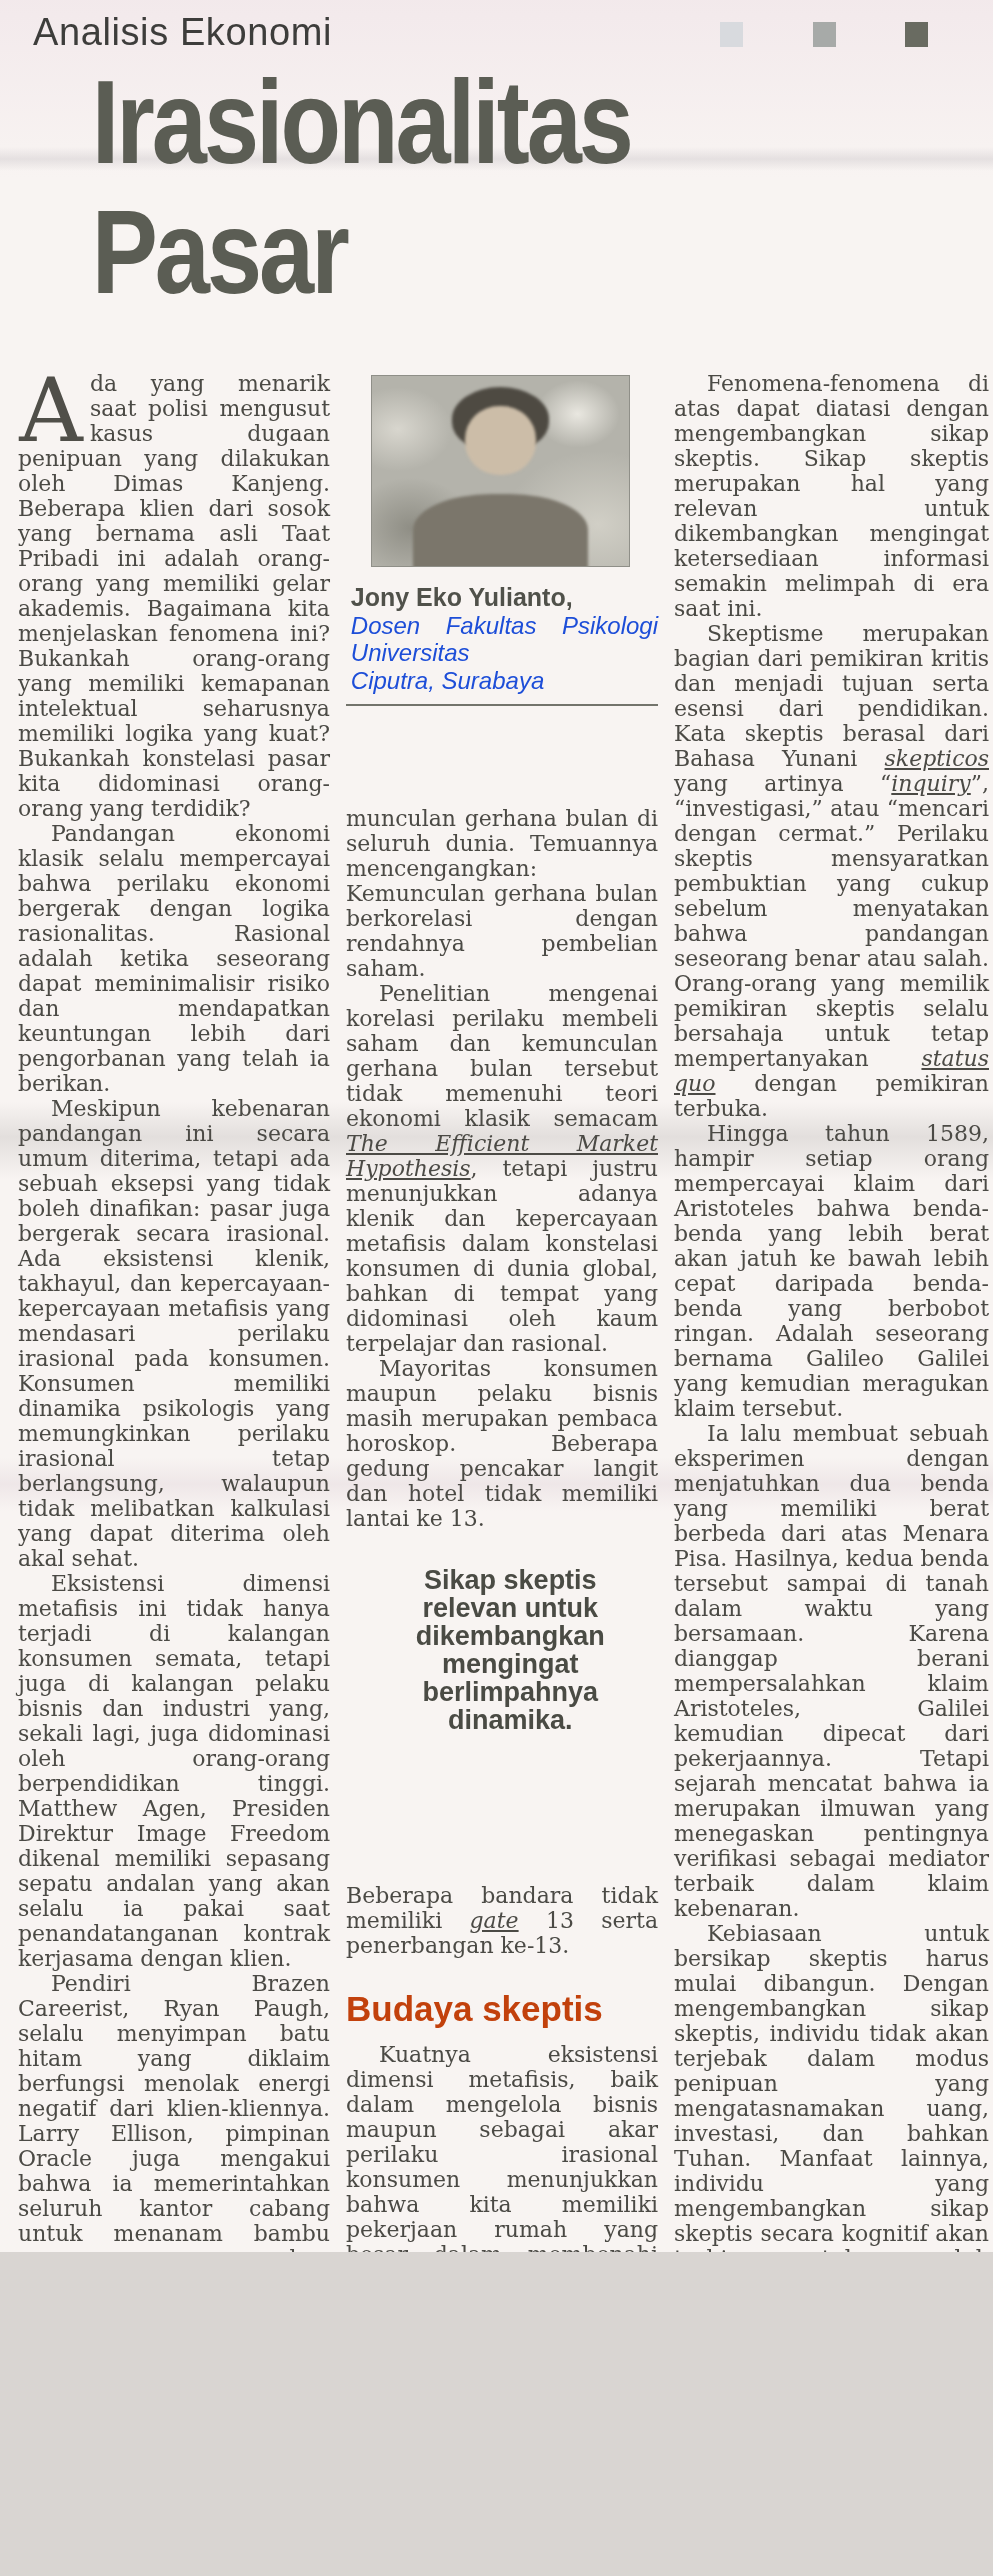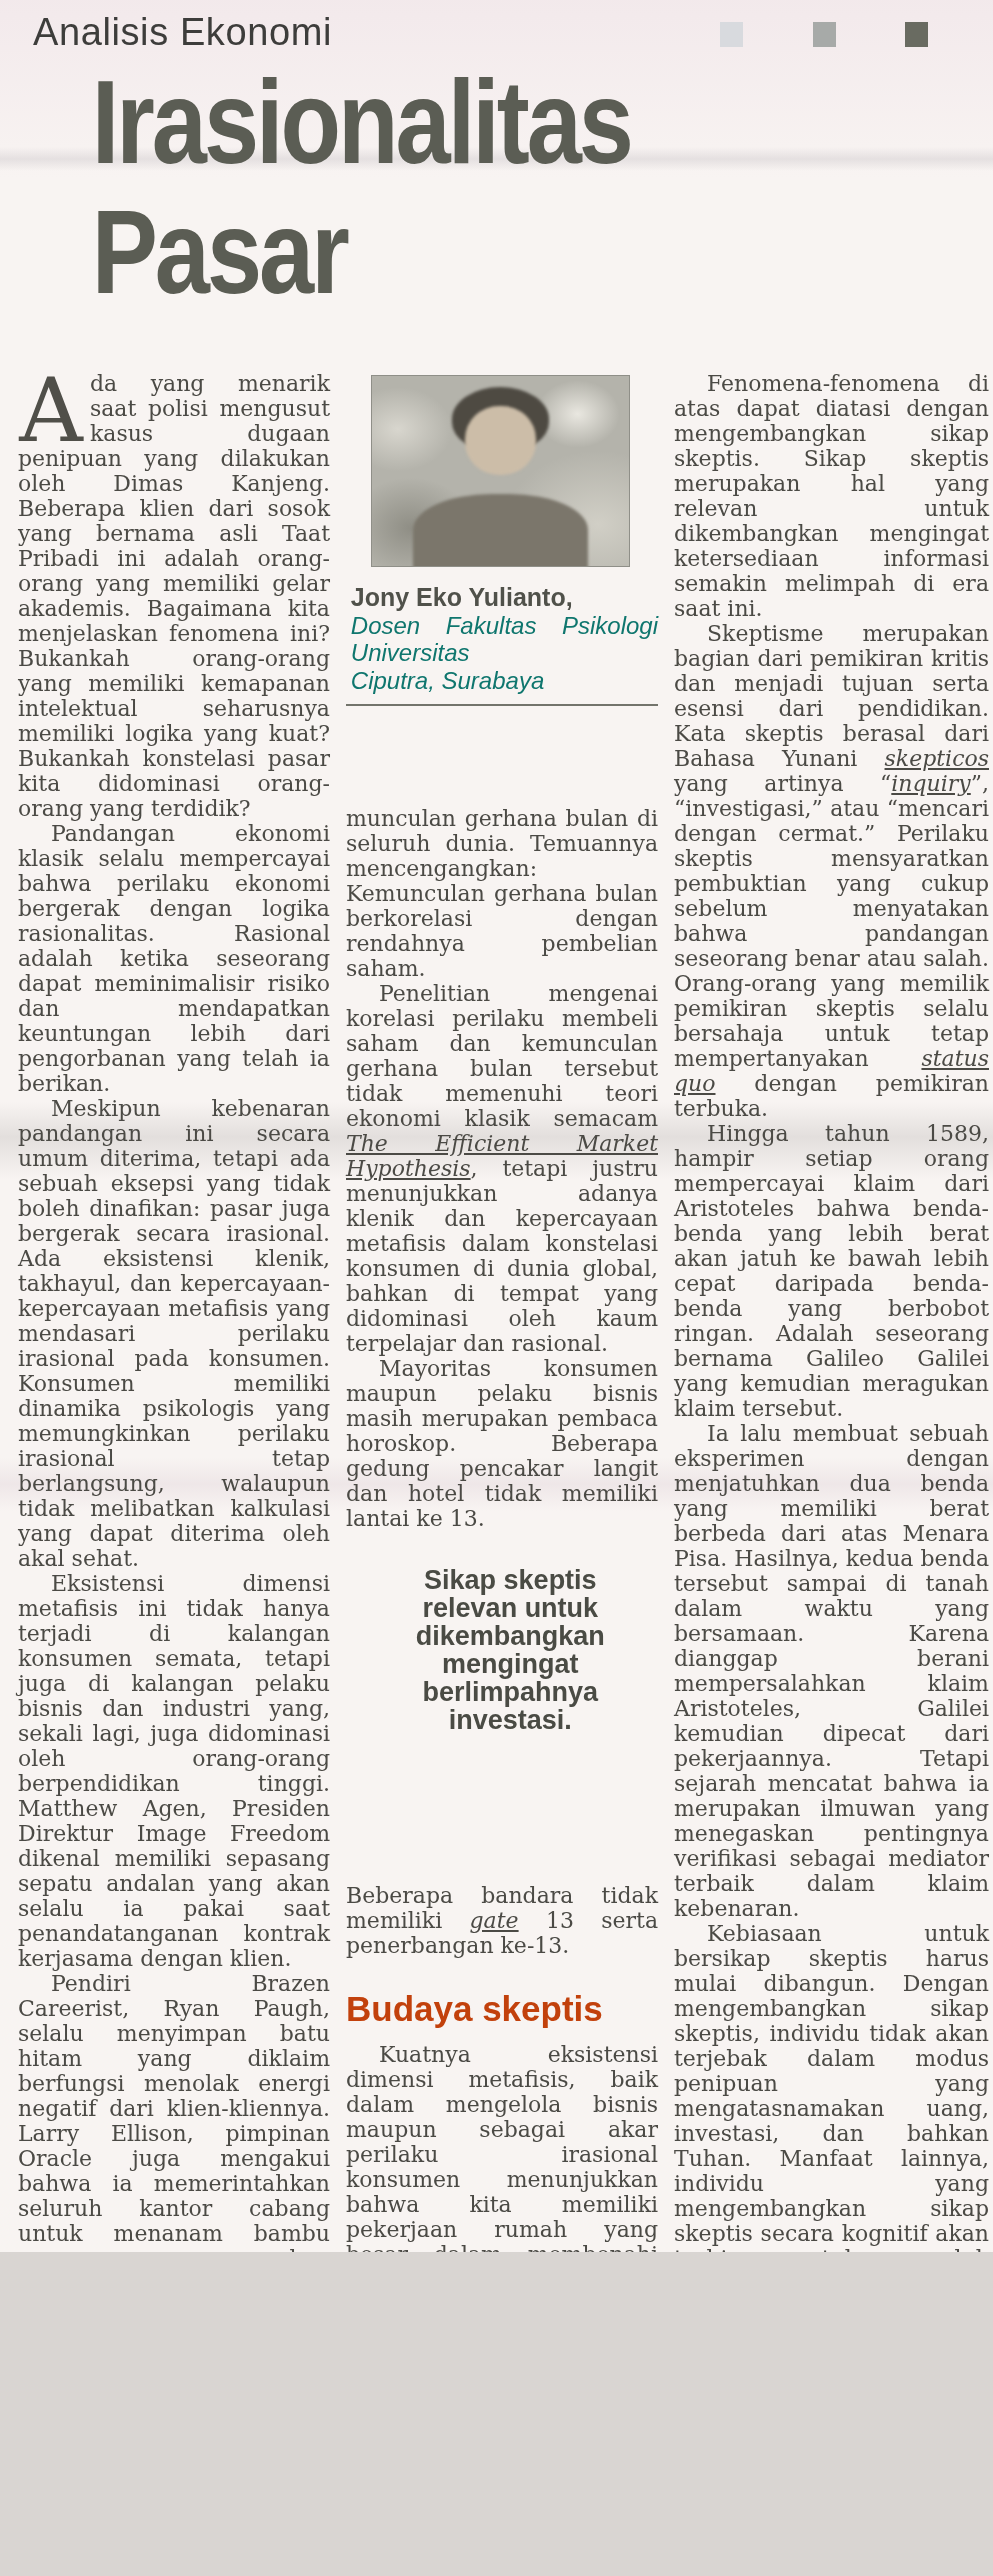--- a/index.html
+++ b/index.html
@@ -43,21 +43,21 @@
           radial-gradient(ellipse 131px 102px at 88% 78%, #d1cfc6 0%, rgba(209,207,198,0) 72%),
           radial-gradient(ellipse 90px 72px at 15% 80%, #8f8e85 0%, rgba(143,142,133,0) 70%),
           #b4b3ab;}
   .photo > div{position:absolute;filter:blur(1.8px);}
   .p-hair{top:6%;left:31%;width:38%;height:34%;background:#4e4a42;border-radius:50% 50% 46% 46%;}
   .p-face{top:16%;left:36%;width:28%;height:36%;background:#ccbda8;border-radius:48%;}
   .p-torso{bottom:-4%;left:16%;width:68%;height:42%;background:#7b766b;border-radius:45% 45% 0 0;}
   .p-collar{bottom:18%;left:42%;width:16%;height:14%;background:#55514a;border-radius:40%;}
   .caption{margin:15.5px 0 0 4.8px;font-family:"Liberation Sans", sans-serif;}
   .cap-name{font-weight:700;font-size:25px;line-height:29px;color:#50514a;}
-  .cap-role{font-style:italic;font-size:24px;line-height:27.5px;color:#0f766e;}
+  .cap-role{font-style:italic;font-size:24px;line-height:27.5px;color:#1d4ed8;}
   .cap-rule{margin-top:9.6px;height:2.4px;background:#73746c;}
   .col-2 .para.first-after-photo{margin-top:100px;}
   
   .pullquote{margin:35px 0 0 16.7px;font-family:"Liberation Sans", sans-serif;
         font-weight:700;font-size:27px;line-height:28px;color:#4a4b44;text-align:center;}
   .after-quote{margin-top:149px;}
   
   .subhead{margin:32px 0 15.5px 0;font-family:"Liberation Sans", sans-serif;
         font-weight:700;font-size:35px;line-height:37px;color:#c2410c;text-align:left;}
   .watermark{position:absolute;top:2526px;right:90px;
@@ -108,21 +108,21 @@
       <div class="cap-rule"></div>
       <p class="para first-after-photo"><span>munculan gerhana bulan di seluruh dunia. Temuannya mencengangkan: Kemunculan gerhana bulan berkorelasi dengan rendahnya pembelian saham.</span></p>
       <p class="para ind"><span>Penelitian mengenai korelasi perilaku membeli saham dan kemunculan gerhana bulan tersebut tidak memenuhi teori ekonomi klasik semacam </span><em>The Efficient Market Hypothesis</em><span>, tetapi justru menunjukkan adanya klenik dan kepercayaan metafisis dalam konstelasi konsumen di dunia global, bahkan di tempat yang didominasi oleh kaum terpelajar dan rasional.</span></p>
       <p class="para ind"><span>Mayoritas konsumen maupun pelaku bisnis masih merupakan pembaca horoskop. Beberapa gedung pencakar langit dan hotel tidak memiliki lantai ke 13.</span></p>
       <div class="pullquote">
         <div>Sikap skeptis</div>
         <div>relevan untuk</div>
         <div>dikembangkan</div>
         <div>mengingat</div>
         <div>berlimpahnya</div>
-        <div>investasi.</div>
+        <div>dinamika.</div>
       </div>
       <p class="para after-quote"><span>Beberapa bandara tidak memiliki </span><em>gate</em><span> 13 serta penerbangan ke-13.</span></p>
       <h2 class="subhead">Budaya skeptis</h2>
       <p class="para ind"><span>Kuatnya eksistensi dimensi metafisis, baik dalam mengelola bisnis maupun sebagai akar perilaku irasional konsumen menunjukkan bahwa kita memiliki pekerjaan rumah yang besar dalam membenahi diri. Secara psikologis, stase di mana seseorang mudah percaya terhadap suatu hal meskipun hal tersebut meragukan, dalam Bahasa Inggris disebut sebagai </span><em>credulity</em><span>.</span></p>
       <p class="para ind"><span>Secara linguistik, belum ada padanan kata ini dalam Bahasa Indonesia. Orang-orang yang mudah percaya pada hal yang keliru disebut melakukan </span></p>
     </div>
   <div class="col col-3">
       <p class="para ind"><span>Fenomena-fenomena di atas dapat diatasi dengan mengembangkan sikap skeptis. Sikap skeptis merupakan hal yang relevan untuk dikembangkan mengingat ketersediaan informasi semakin melimpah di era saat ini.</span></p>
       <p class="para ind"><span>Skeptisme merupakan bagian dari pemikiran kritis dan menjadi tujuan serta esensi dari pendidikan. Kata skeptis berasal dari Bahasa Yunani </span><em>skepticos</em><span> yang artinya “</span><em>inquiry</em><span>”, “investigasi,” atau “mencari dengan cermat.” Perilaku skeptis mensyaratkan pembuktian yang cukup sebelum menyatakan bahwa pandangan seseorang benar atau salah. Orang-orang yang memilik pemikiran skeptis selalu bersahaja untuk tetap mempertanyakan </span><em>status quo</em><span> dengan pemikiran terbuka.</span></p>
       <p class="para ind"><span>Hingga tahun 1589, hampir setiap orang mempercayai klaim dari Aristoteles bahwa benda-benda yang lebih berat akan jatuh ke bawah lebih cepat daripada benda-benda yang berbobot ringan. Adalah seseorang bernama Galileo Galilei yang kemudian meragukan klaim tersebut.</span></p>

